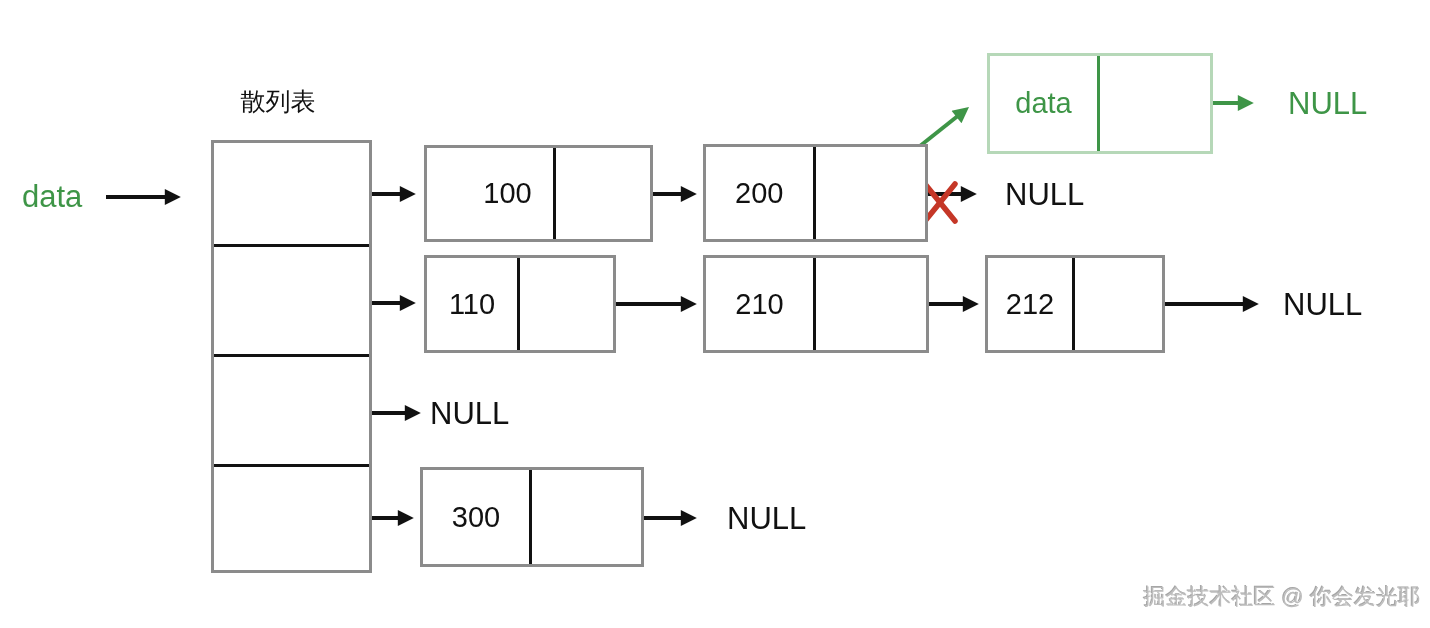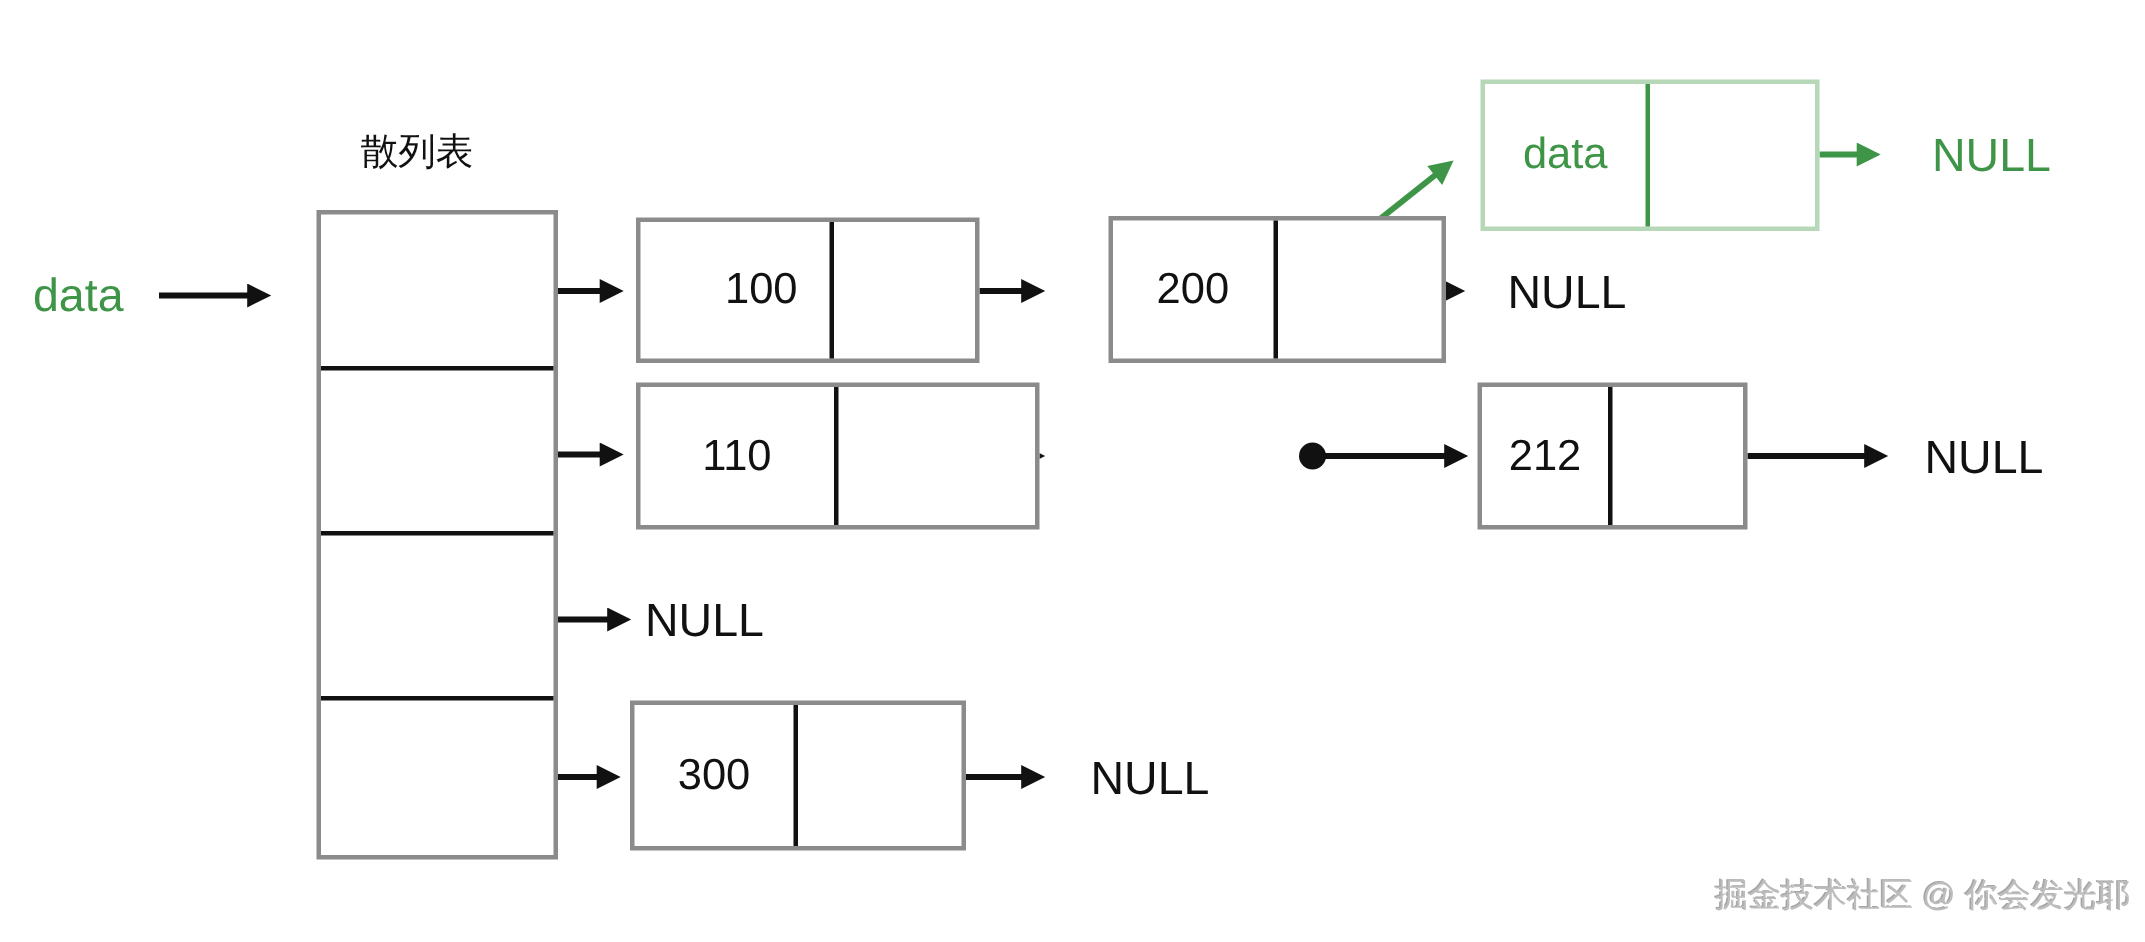--- a/index.html
+++ b/index.html
@@ -112,28 +112,32 @@
     <div class="bucket b0"></div>
     <div class="bucket b1"></div>
     <div class="bucket b2"></div>
     <div class="bucket b3"></div>
   </div>
 
   <div class="node" style="left:424px;top:145px;width:229px;height:97px;padding-left:35px;">
     <div class="cell-v">100</div>
     <div class="cell-p"></div>
   </div>
-  <div class="node" style="left:739px;top:144px;width:225px;height:98px;">
+  <div class="node" style="left:703px;top:144px;width:225px;height:98px;">
     <div class="cell-v">200</div>
     <div class="cell-p"></div>
   </div>
   <div class="label" style="left:1005px;top:179px;">NULL</div>
 
-  <div class="node" style="left:424px;top:255px;width:269px;height:98px;">
+  <div class="node" style="left:424px;top:255px;width:192px;height:98px;">
     <div class="cell-v">110</div>
+    <div class="cell-p"></div>
+  </div>
+  <div class="node" style="left:703px;top:255px;width:226px;height:98px;">
+    <div class="cell-v">210</div>
     <div class="cell-p"></div>
   </div>
   <div class="node" style="left:985px;top:255px;width:180px;height:98px;">
     <div class="cell-v">212</div>
     <div class="cell-p"></div>
   </div>
   <div class="label" style="left:1283px;top:289px;">NULL</div>
 
   <div class="label" style="left:430px;top:398px;">NULL</div>
 

